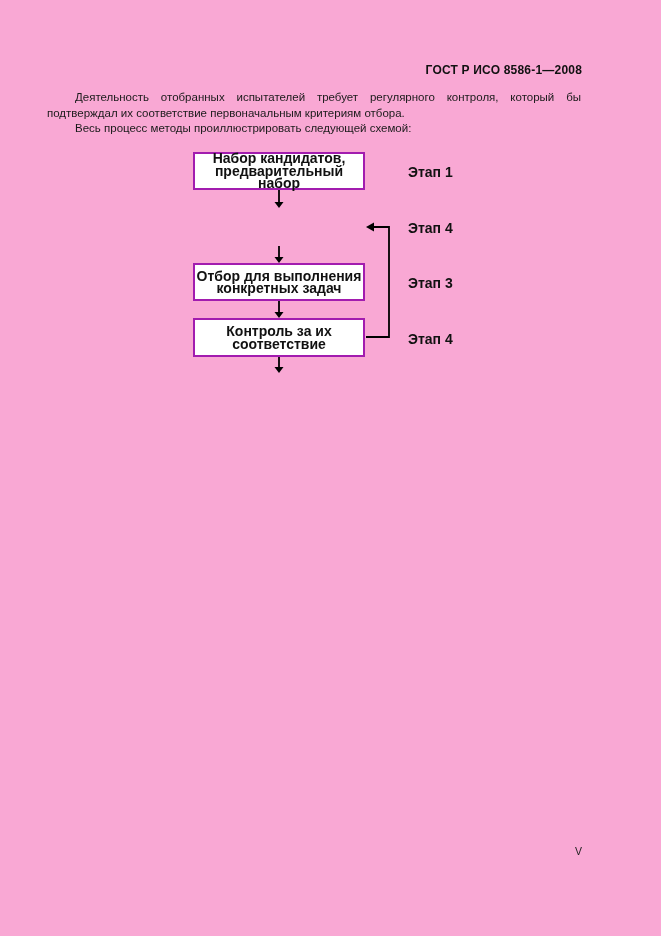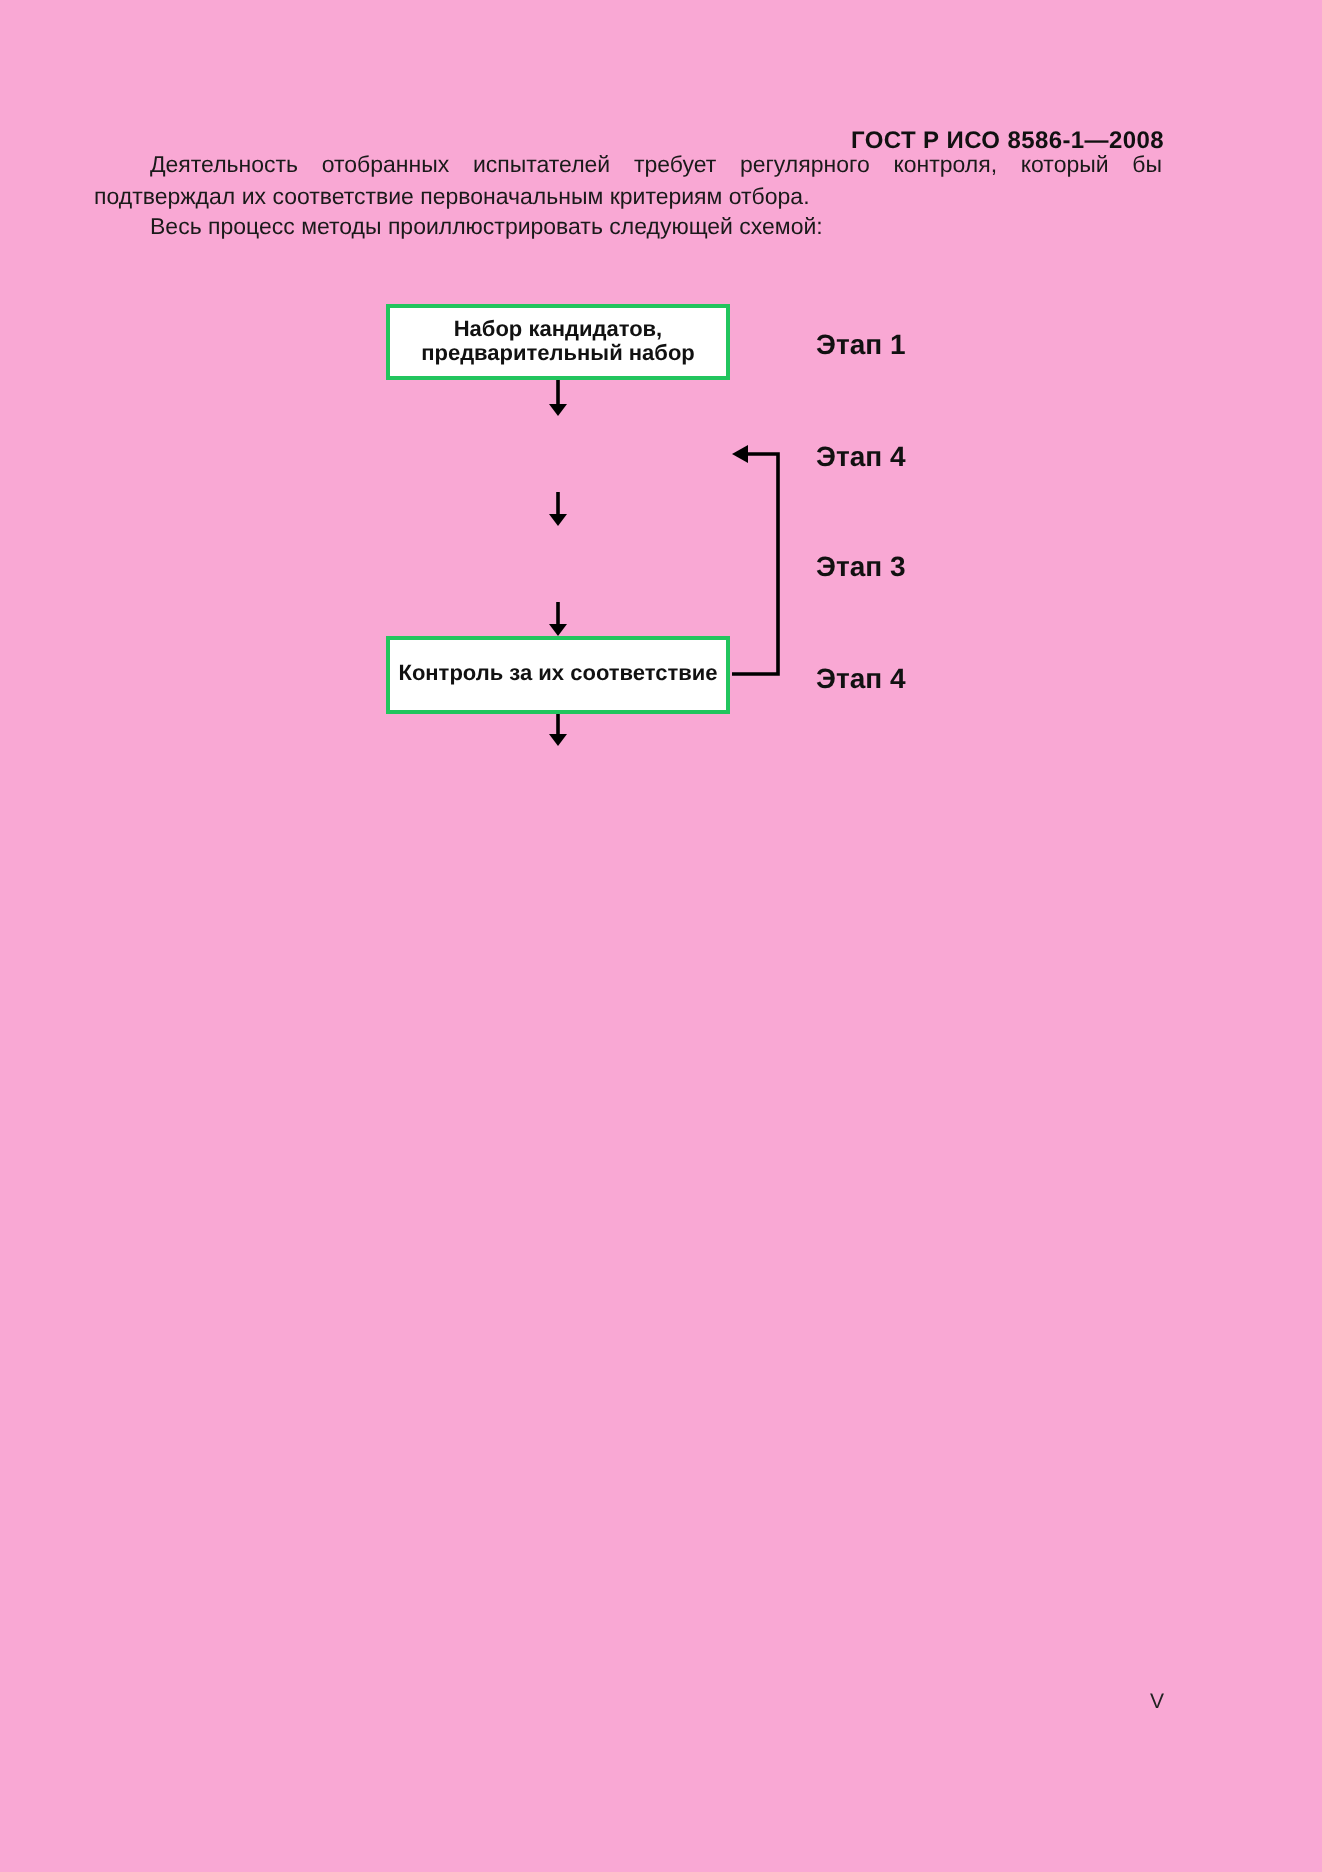--- a/index.html
+++ b/index.html
@@ -14,35 +14,35 @@
   }
   .doc-header{
     position:absolute;
     top:63px;right:79px;
     font-size:12px;font-weight:bold;
     letter-spacing:0.2px;
     color:#111;
   }
   .body-text{
     position:absolute;
-    top:76px;left:47px;width:534px;
+    top:90px;left:47px;width:534px;
     font-size:11.5px;line-height:15.5px;
     text-align:justify;
     color:#1a1a1a;
   }
   .body-text p{margin:0;text-indent:28px;}
   .flowchart{position:absolute;inset:0;}
   .flow-box{
     position:absolute;
     left:193px;width:168px;height:34px;
-    border:2px solid #22c55e;
+    border:2px solid #a21caf;
     background:#fff;
     display:flex;align-items:center;justify-content:center;
     text-align:center;
-    font-size:11px;font-weight:bold;line-height:12.5px;
+    font-size:14px;font-weight:bold;line-height:12.5px;
     white-space:pre-line;
     color:#111;
   }
   .box-1{top:152px;}
   .box-2{top:208px;}
   .box-3{top:263px;}
   .box-4{top:318px;height:35px;}
   .box-5{top:373px;height:35px;}
   .stage-label{
     position:absolute;
@@ -106,20 +106,22 @@
       <g>
         <polyline points="366,337 389,337 389,227 374,227" fill="none" stroke="#000" stroke-width="1.8"></polyline>
         <polygon points="374,222.5 374,231.5 366,227" fill="#000"></polygon>
       </g>
     </svg>
 
     <div class="flow-box box-1">Набор кандидатов,
 предварительный набор</div>
 
 
+    <div class="flow-box box-3">Отбор для выполнения
+конкретных задач</div>
 
     <div class="flow-box box-4">Контроль за их соответствие</div>
 
 
     <div class="stage-label stage-1">Этап 1</div>
 
     <div class="stage-label stage-2">Этап 4</div>
 
     <div class="stage-label stage-3">Этап 3</div>
 

